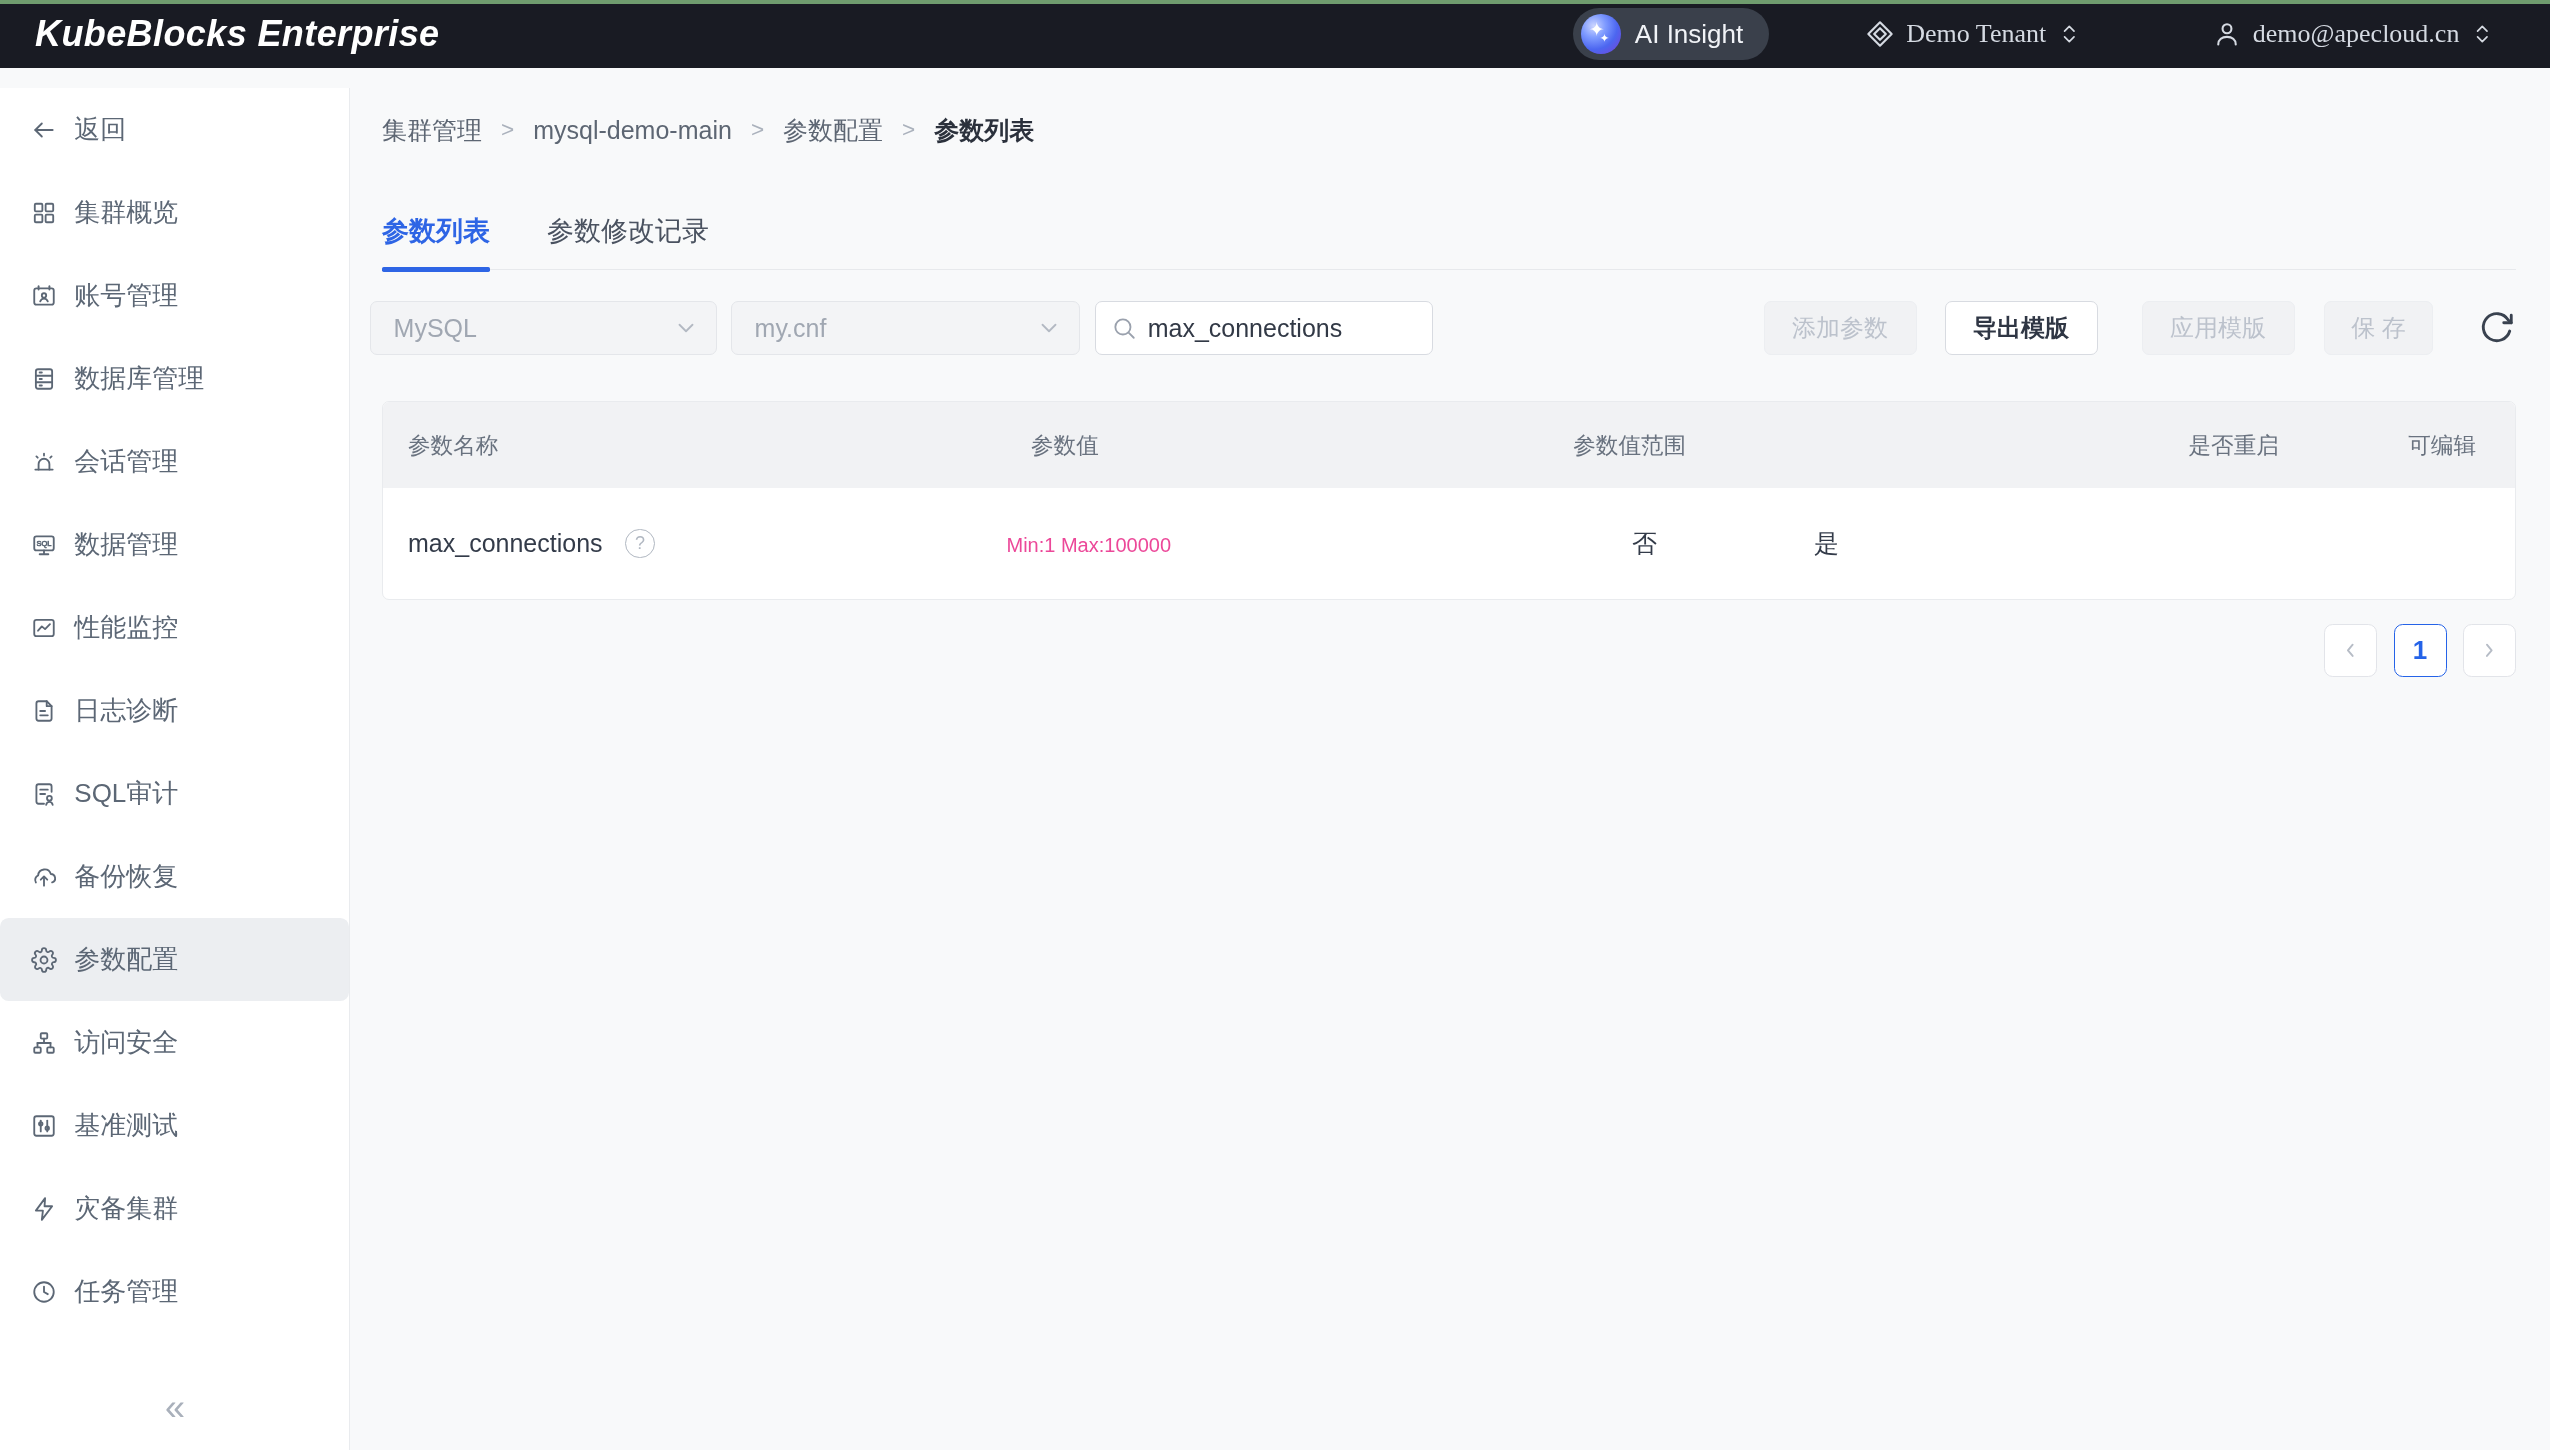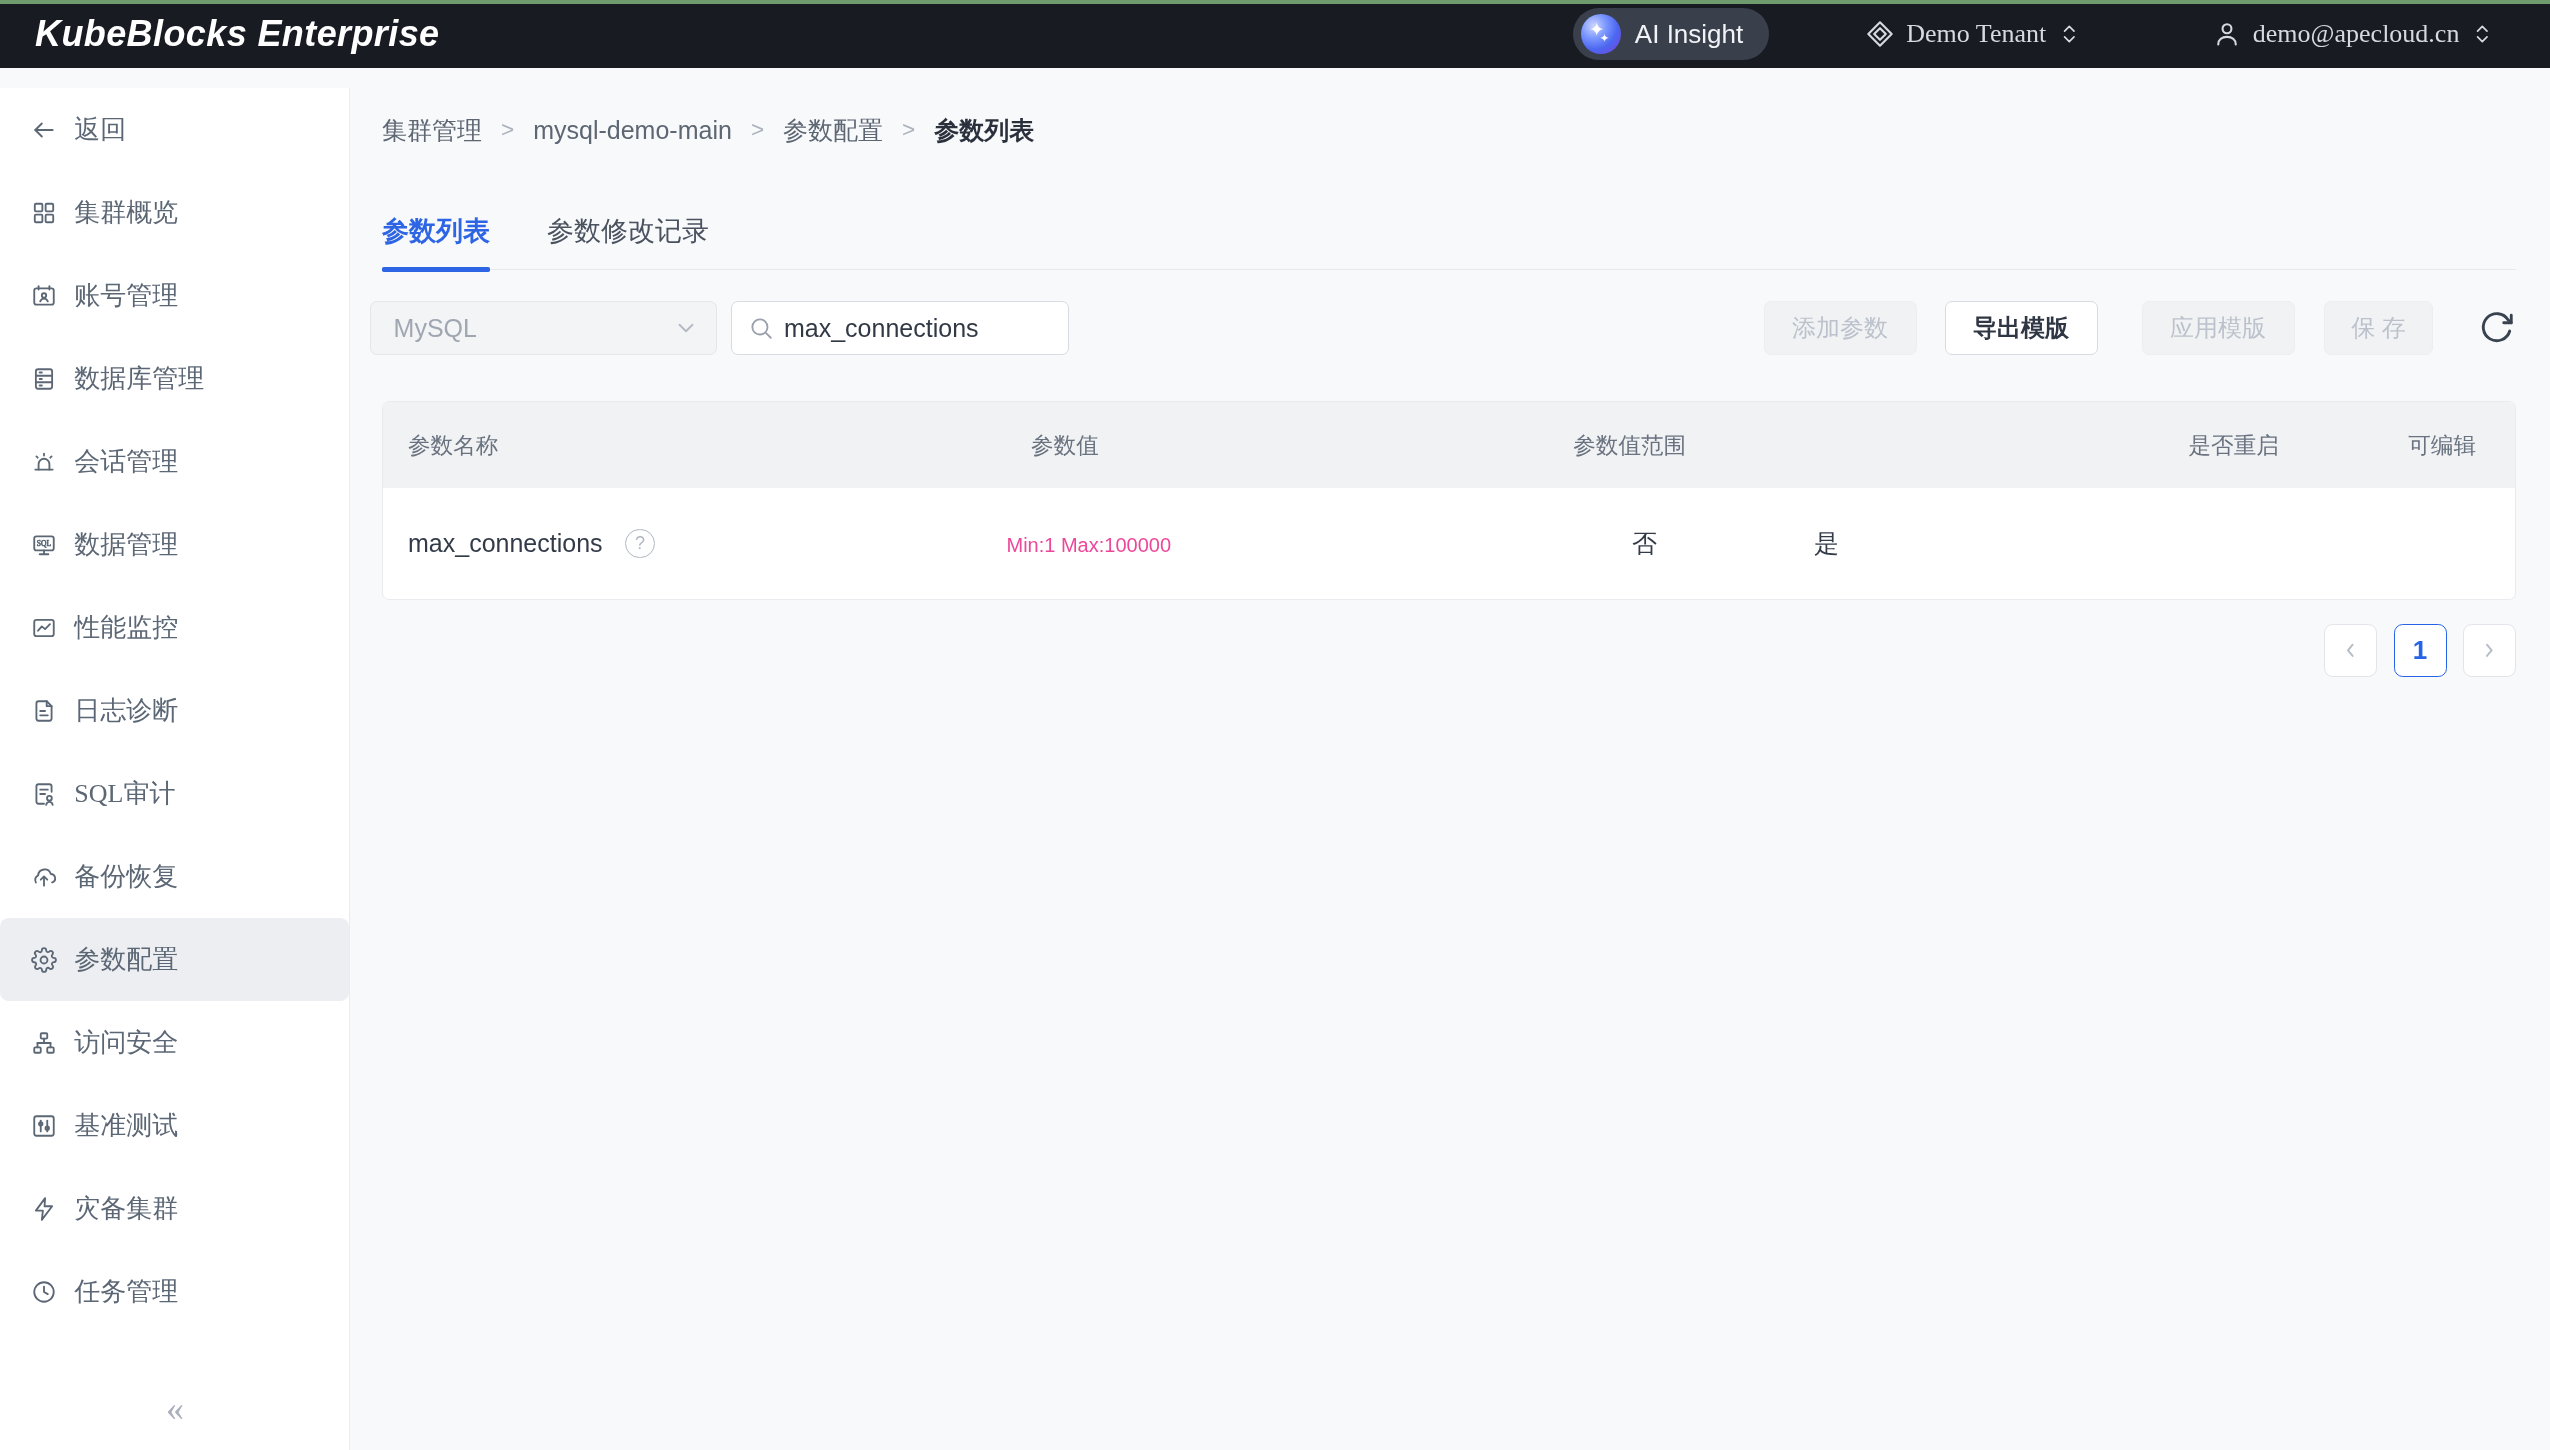--- a/index.html
+++ b/index.html
@@ -15,21 +15,21 @@
   .globe { width:40px; height:40px; border-radius:50%; background:radial-gradient(circle at 32% 30%, #cdd6ff 0%, #7f9bff 30%, #4c66f0 60%, #7b3fd6 100%); position:relative; margin-right:14px; }
   .globe .sp1 { position:absolute; left:7.8px; top:6px; color:#ffffff; font-size:19px; line-height:19px; }
   .globe .sp2 { position:absolute; left:19px; top:19px; color:#ffffff; font-size:11.3px; line-height:11.3px; }
   .ai-pill span.lbl { color:#f1f3f7; font-size:26px; }
   .tb-group { display:flex; align-items:center; color:#d5dae2; font-size:26px; cursor:pointer; }
   .tb-group .txt { margin:0 12px 0 12px;font-family:Liberation Serif, serif; }
   .tenant { margin-left:97px; }
   .user { margin-left:132px; }
 
   
-  .sidebar { position:absolute; top:88px; left:0; width:350px; height:1362px; background:#ffffff; border-right:0.9px solid #e9ebee;font-family:Liberation Serif, serif; }
+  .sidebar { position:absolute; top:88px; left:0; width:350px; height:1362px; background:#ffffff; border-right:0.9px solid #e9ebee; }
   .side-item { position:relative; height:83px; display:flex; align-items:center; padding-left:31px; cursor:pointer; color:#5c6775; font-size:26px; }
   .side-item .ic { width:26px; height:26px; margin-right:17.3px; flex:0 0 26px; display:flex; align-items:center; }
   .side-item.active { background:#eceef1; border-radius:8.7px; }
   .collapse { position:absolute; bottom:24px; left:0; width:350px; text-align:center; color:#a9b0bb; font-size:36px; cursor:pointer; line-height:36px; }
   svg.sic { stroke:#5c6775; fill:none; stroke-width:1.7; stroke-linecap:round; stroke-linejoin:round; width:26px; height:26px; }
   svg.wic { stroke:#d5dae2; fill:none; stroke-width:1.8; stroke-linecap:round; stroke-linejoin:round; }
 
   
   .main { position:absolute; top:88px; left:350px; width:2201px; height:1362px; background:#f8f9fa; }
   .breadcrumb { position:absolute; top:22.6px; left:32px; display:flex; align-items:center; font-size:25px; color:#5d6673; line-height:38px; }
@@ -313,20 +313,26 @@
     <div class="tab">参数修改记录</div>
   </div>
 
   <div class="filter-row">
     <div class="select sel-engine">
       <span class="val">MySQL</span>
       <svg class="sic" width="24" height="24" viewBox="0 0 24 24" style="stroke:#b3b9c3">
           <polyline points="6 9 12 15 18 9"></polyline>
         </svg>
     </div>
+    <div class="select sel-file">
+      <span class="val">my.cnf</span>
+      <svg class="sic" width="24" height="24" viewBox="0 0 24 24" style="stroke:#b3b9c3">
+          <polyline points="6 9 12 15 18 9"></polyline>
+        </svg>
+    </div>
     <div class="searchbox">
       <svg class="sic" width="26" height="26" viewBox="0 0 24 24" style="stroke:#9aa1ad;flex:0 0 26px">
           <circle cx="11" cy="11" r="7"></circle>
           <line x1="16.5" y1="16.5" x2="21" y2="21"></line>
         </svg>
       <input type="text" value="max_connections" style="">
     </div>
     <div class="btns">
       <button class="btn disabled b-add">添加参数</button>
       <button class="btn normal b-export">导出模版</button>

